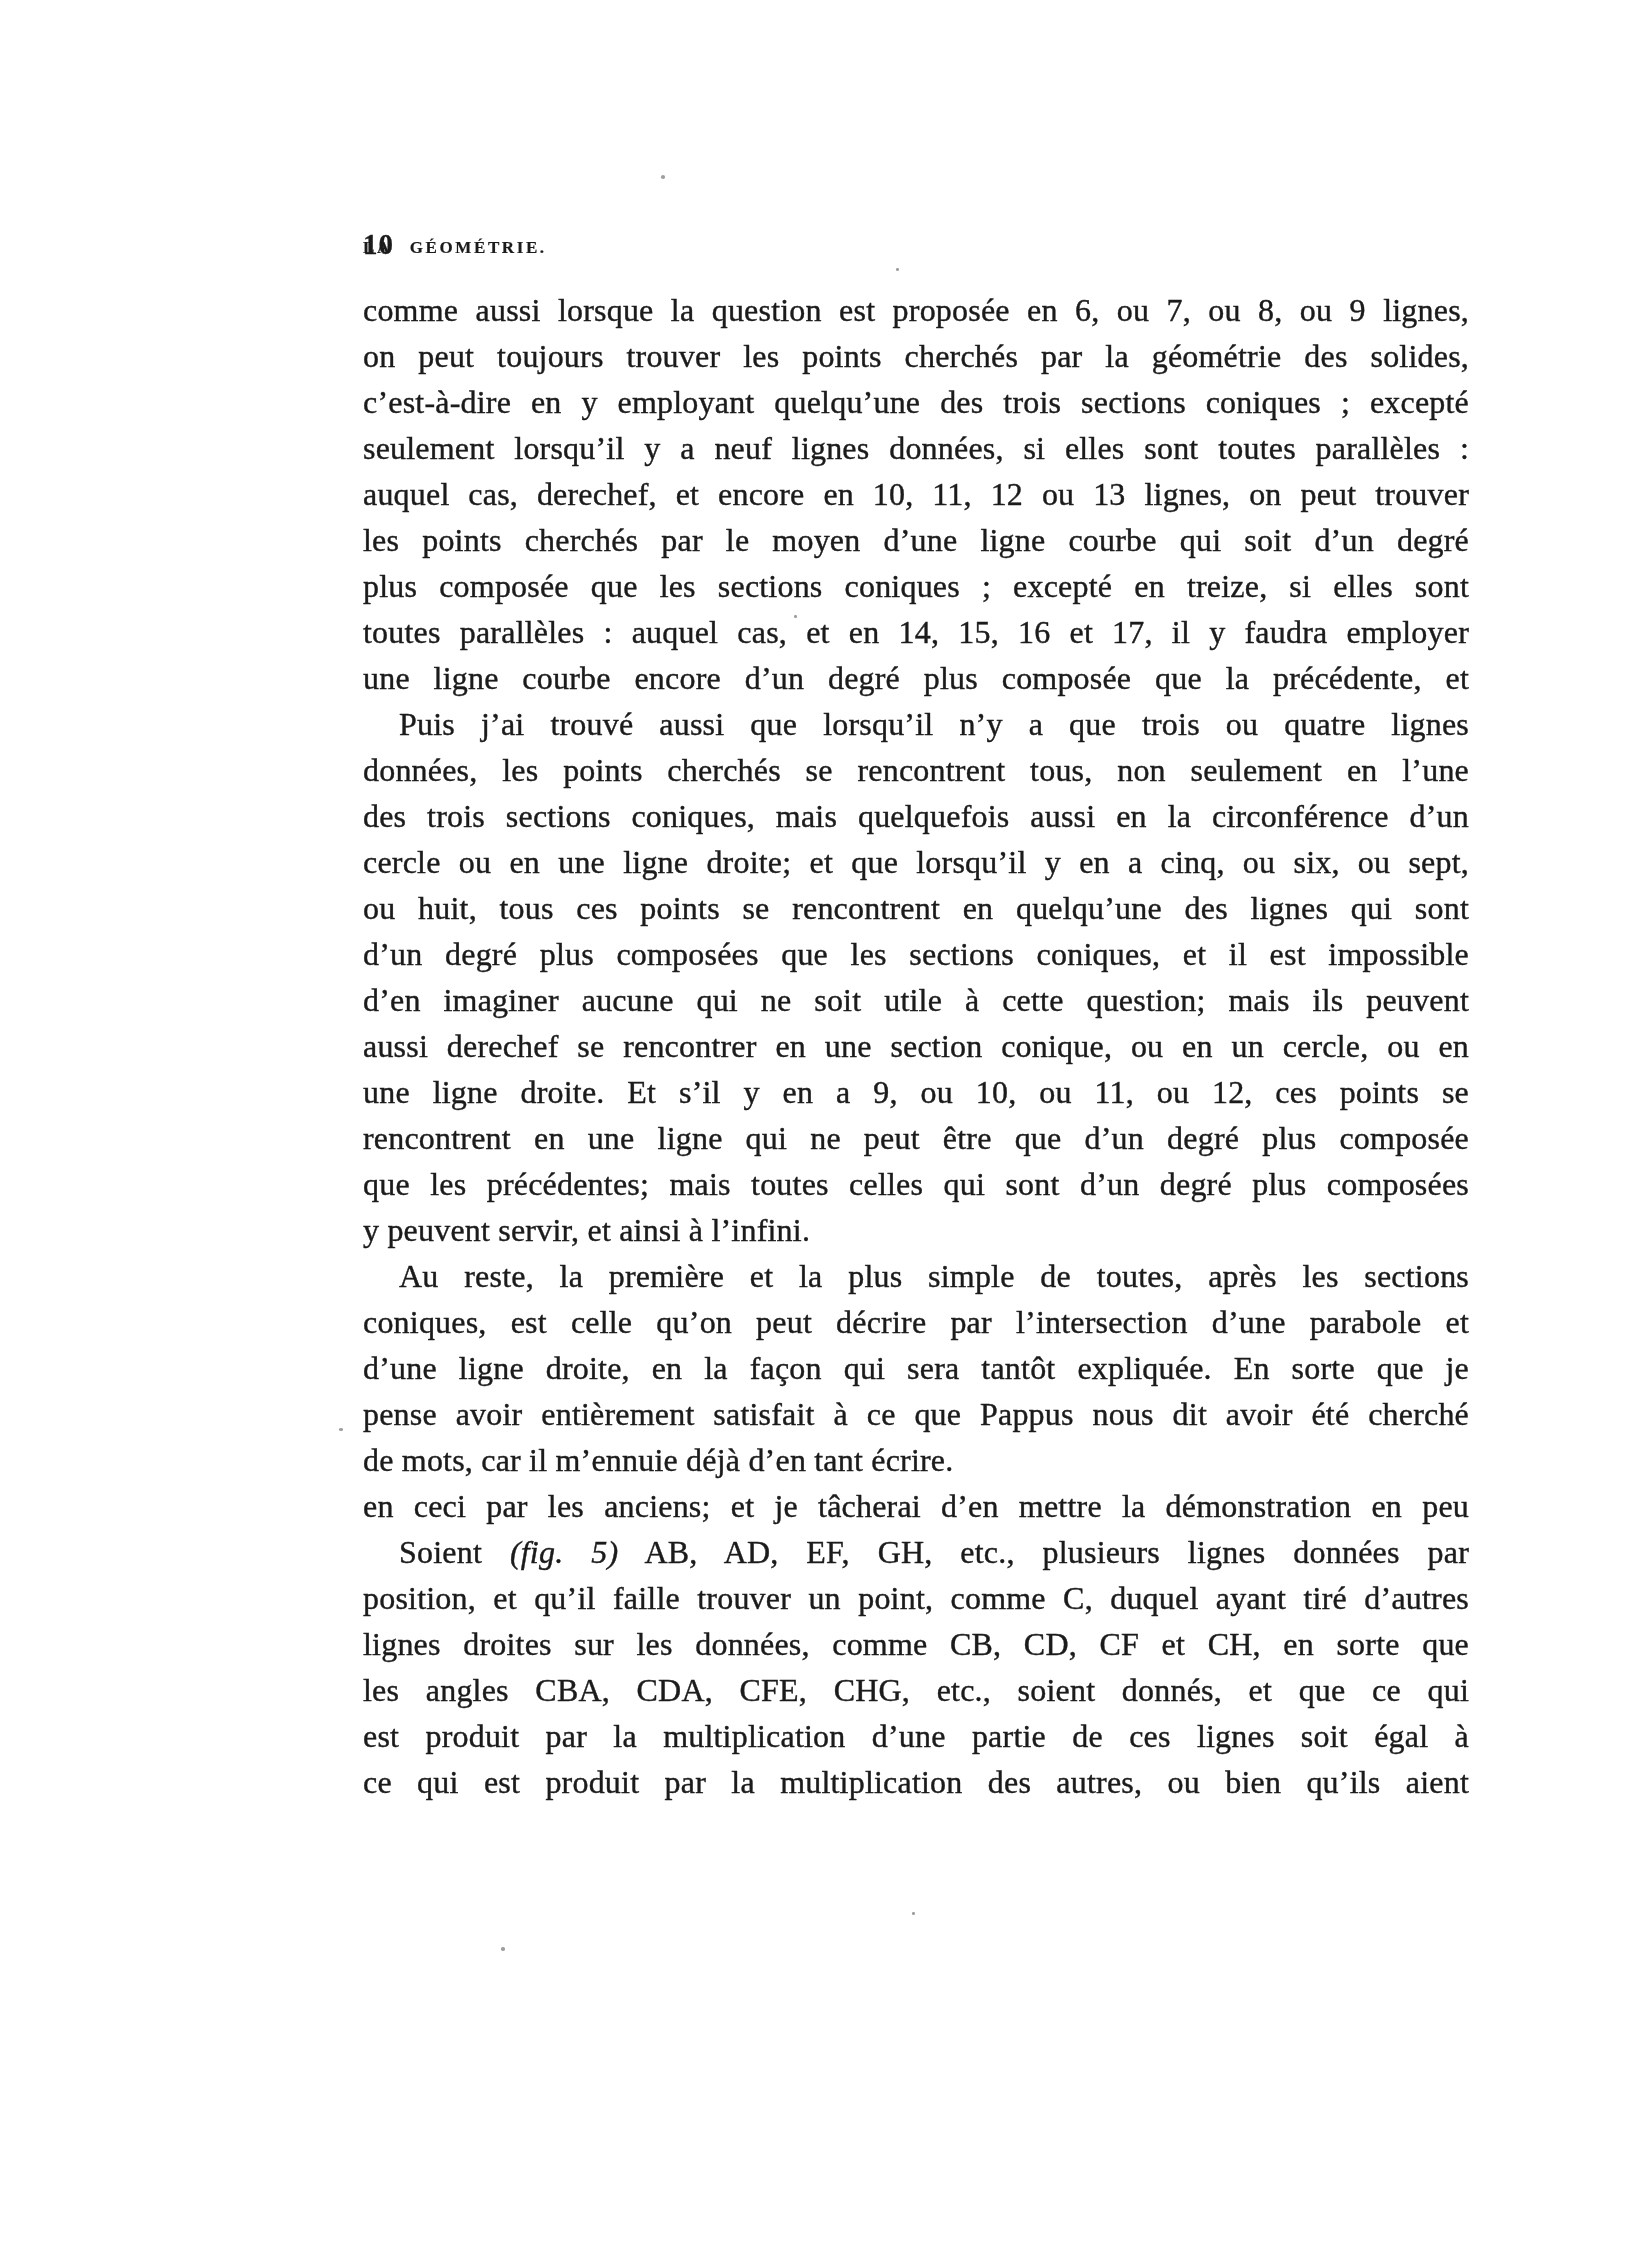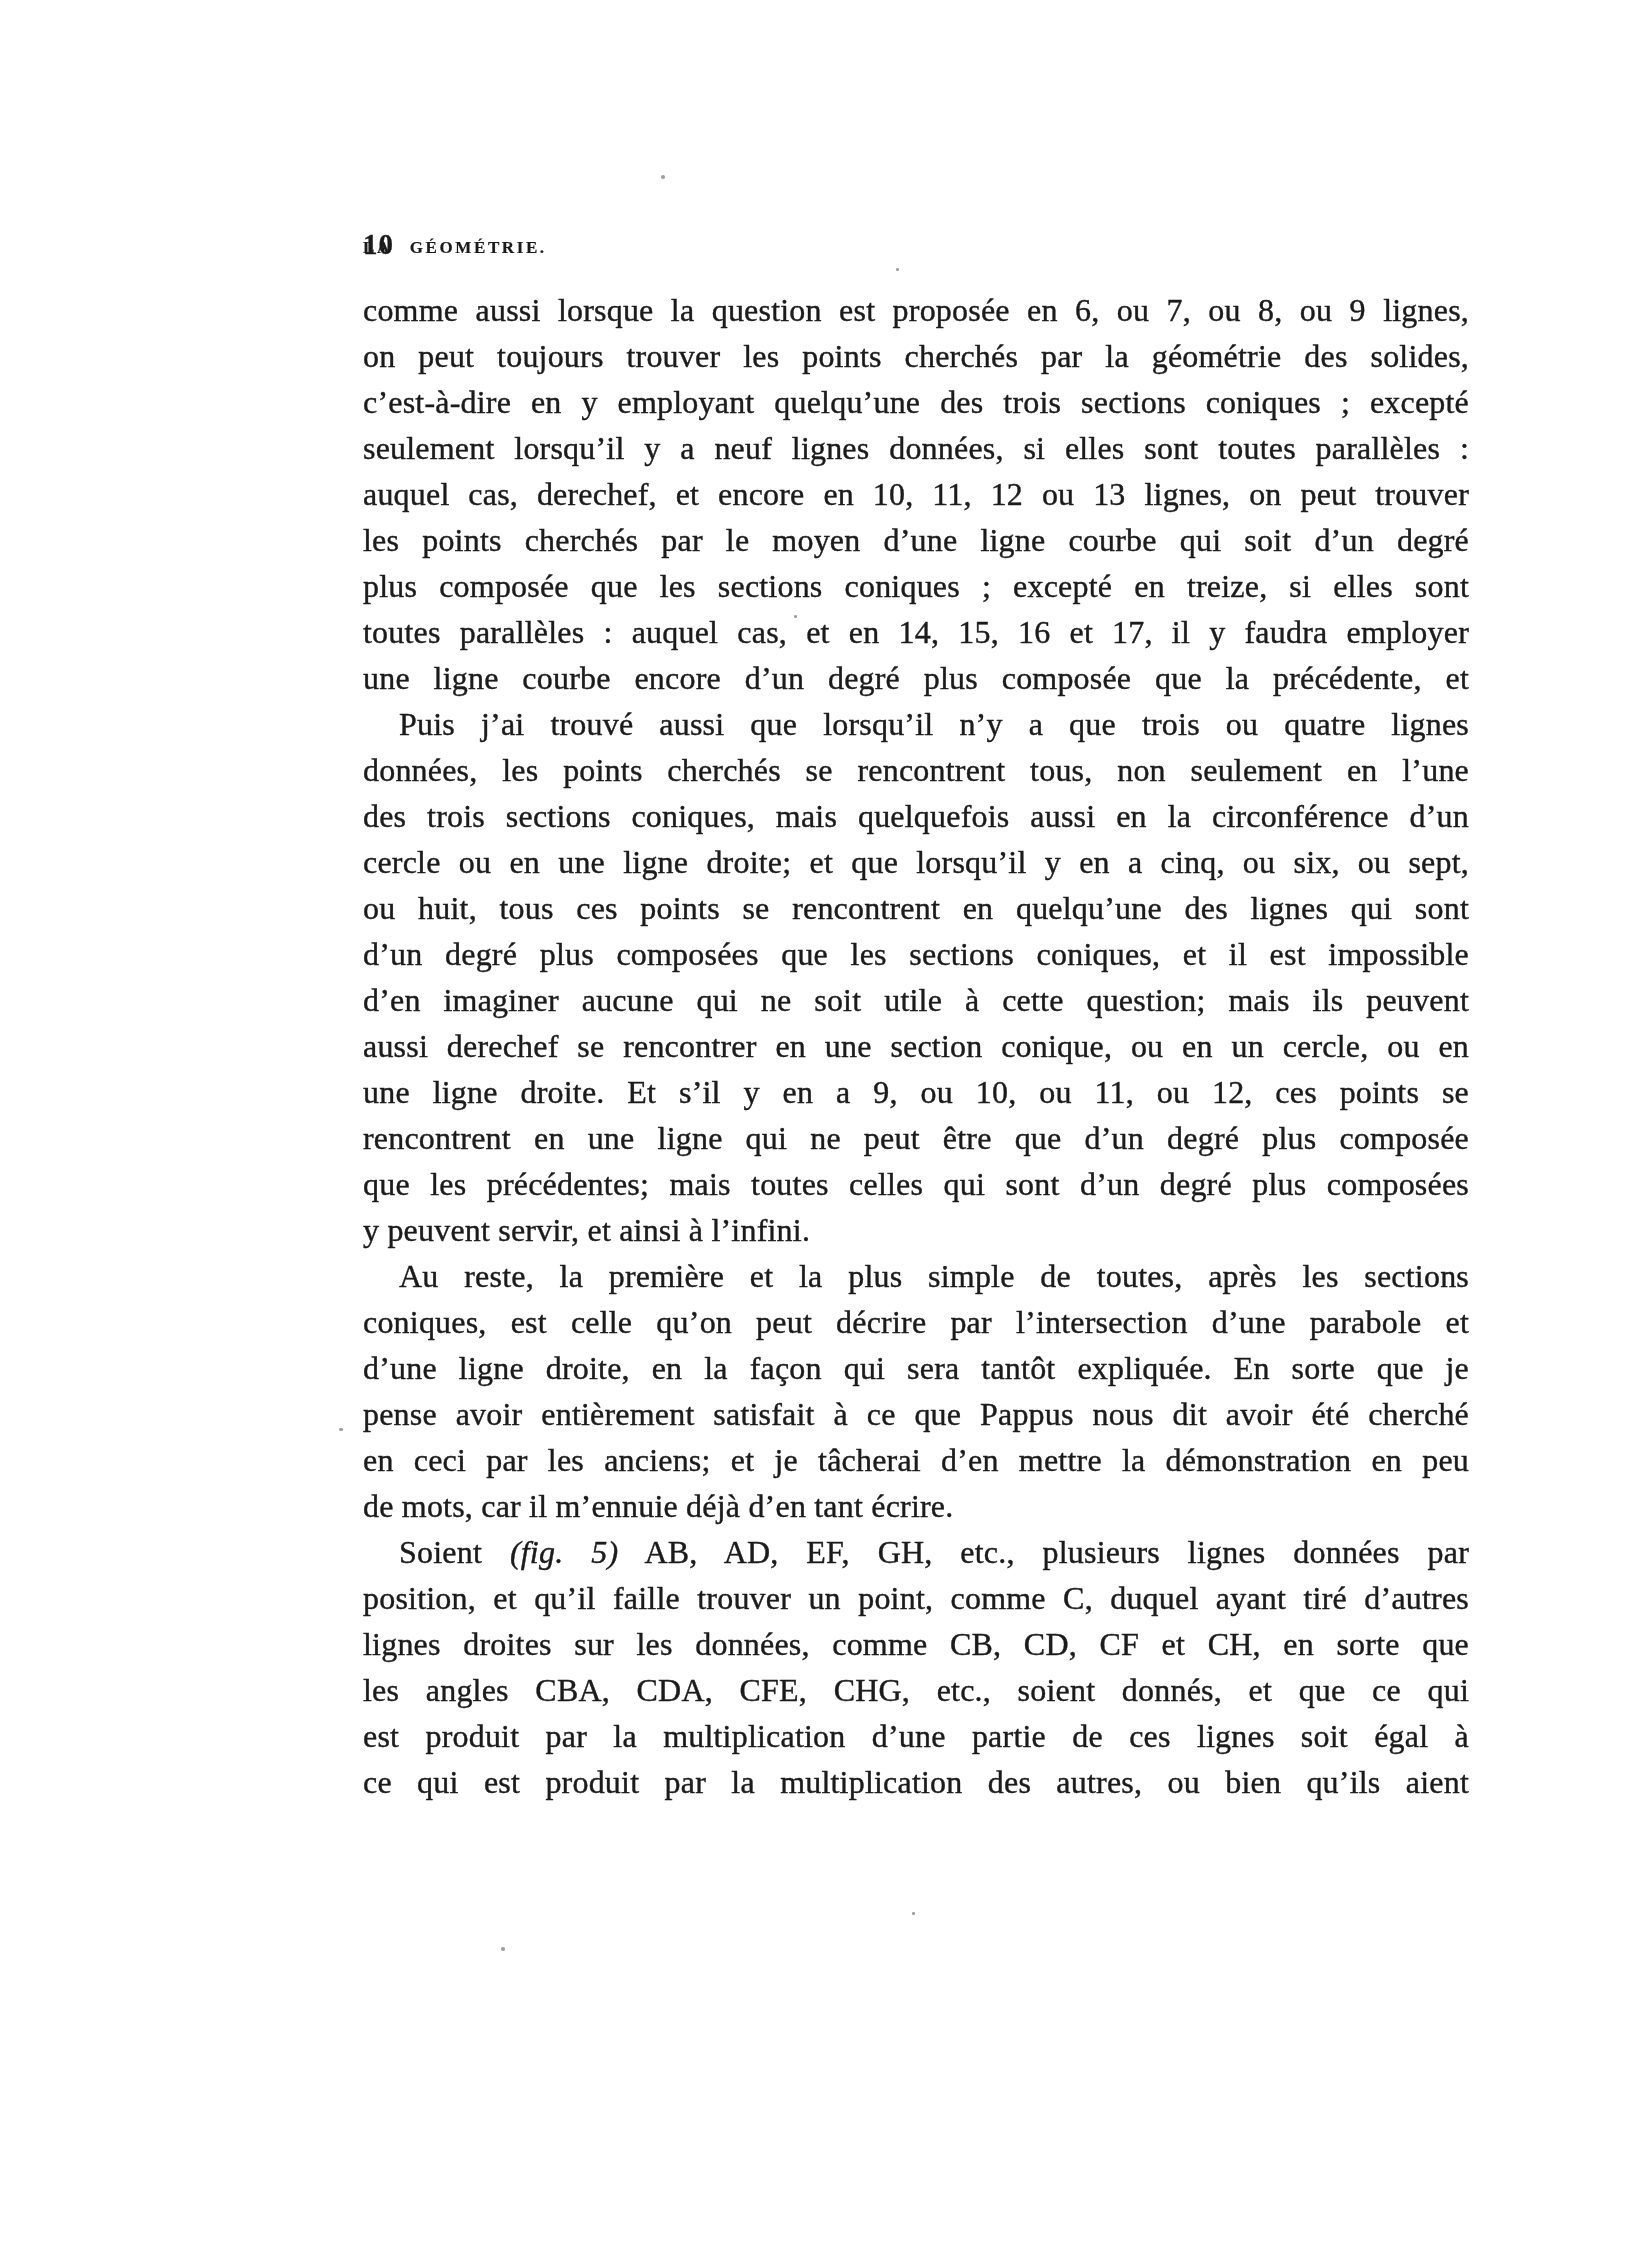--- a/index.html
+++ b/index.html
@@ -106,22 +106,22 @@
     <div class="line">aussi derechef se rencontrer en une section conique, ou en un cercle, ou en</div>
     <div class="line">une ligne droite. Et s’il y en a 9, ou 10, ou 11, ou 12, ces points se</div>
     <div class="line">rencontrent en une ligne qui ne peut être que d’un degré plus composée</div>
     <div class="line">que les précédentes; mais toutes celles qui sont d’un degré plus composées</div>
     <div class="line parend">y peuvent servir, et ainsi à l’infini.</div>
 
     <div class="line indent">Au reste, la première et la plus simple de toutes, après les sections</div>
     <div class="line">coniques, est celle qu’on peut décrire par l’intersection d’une parabole et</div>
     <div class="line">d’une ligne droite, en la façon qui sera tantôt expliquée. En sorte que je</div>
     <div class="line">pense avoir entièrement satisfait à ce que Pappus nous dit avoir été cherché</div>
+    <div class="line parend">de mots, car il m’ennuie déjà d’en tant écrire.</div>
     <div class="line">en ceci par les anciens; et je tâcherai d’en mettre la démonstration en peu</div>
-    <div class="line parend">de mots, car il m’ennuie déjà d’en tant écrire.</div>
 
     <div class="line indent"><span>Soient </span><span class="fig-ref">(fig. 5)</span><span> AB, AD, EF, GH, etc., plusieurs lignes données par</span></div>
     <div class="line">position, et qu’il faille trouver un point, comme C, duquel ayant tiré d’autres</div>
     <div class="line">lignes droites sur les données, comme CB, CD, CF et CH, en sorte que</div>
     <div class="line">les angles CBA, CDA, CFE, CHG, etc., soient donnés, et que ce qui</div>
     <div class="line">est produit par la multiplication d’une partie de ces lignes soit égal à</div>
     <div class="line">ce qui est produit par la multiplication des autres, ou bien qu’ils aient</div>
   </div>
 
   <div class="speck" style="left:661px; top:175px; width:4.3px; height:3.5px;"></div>

